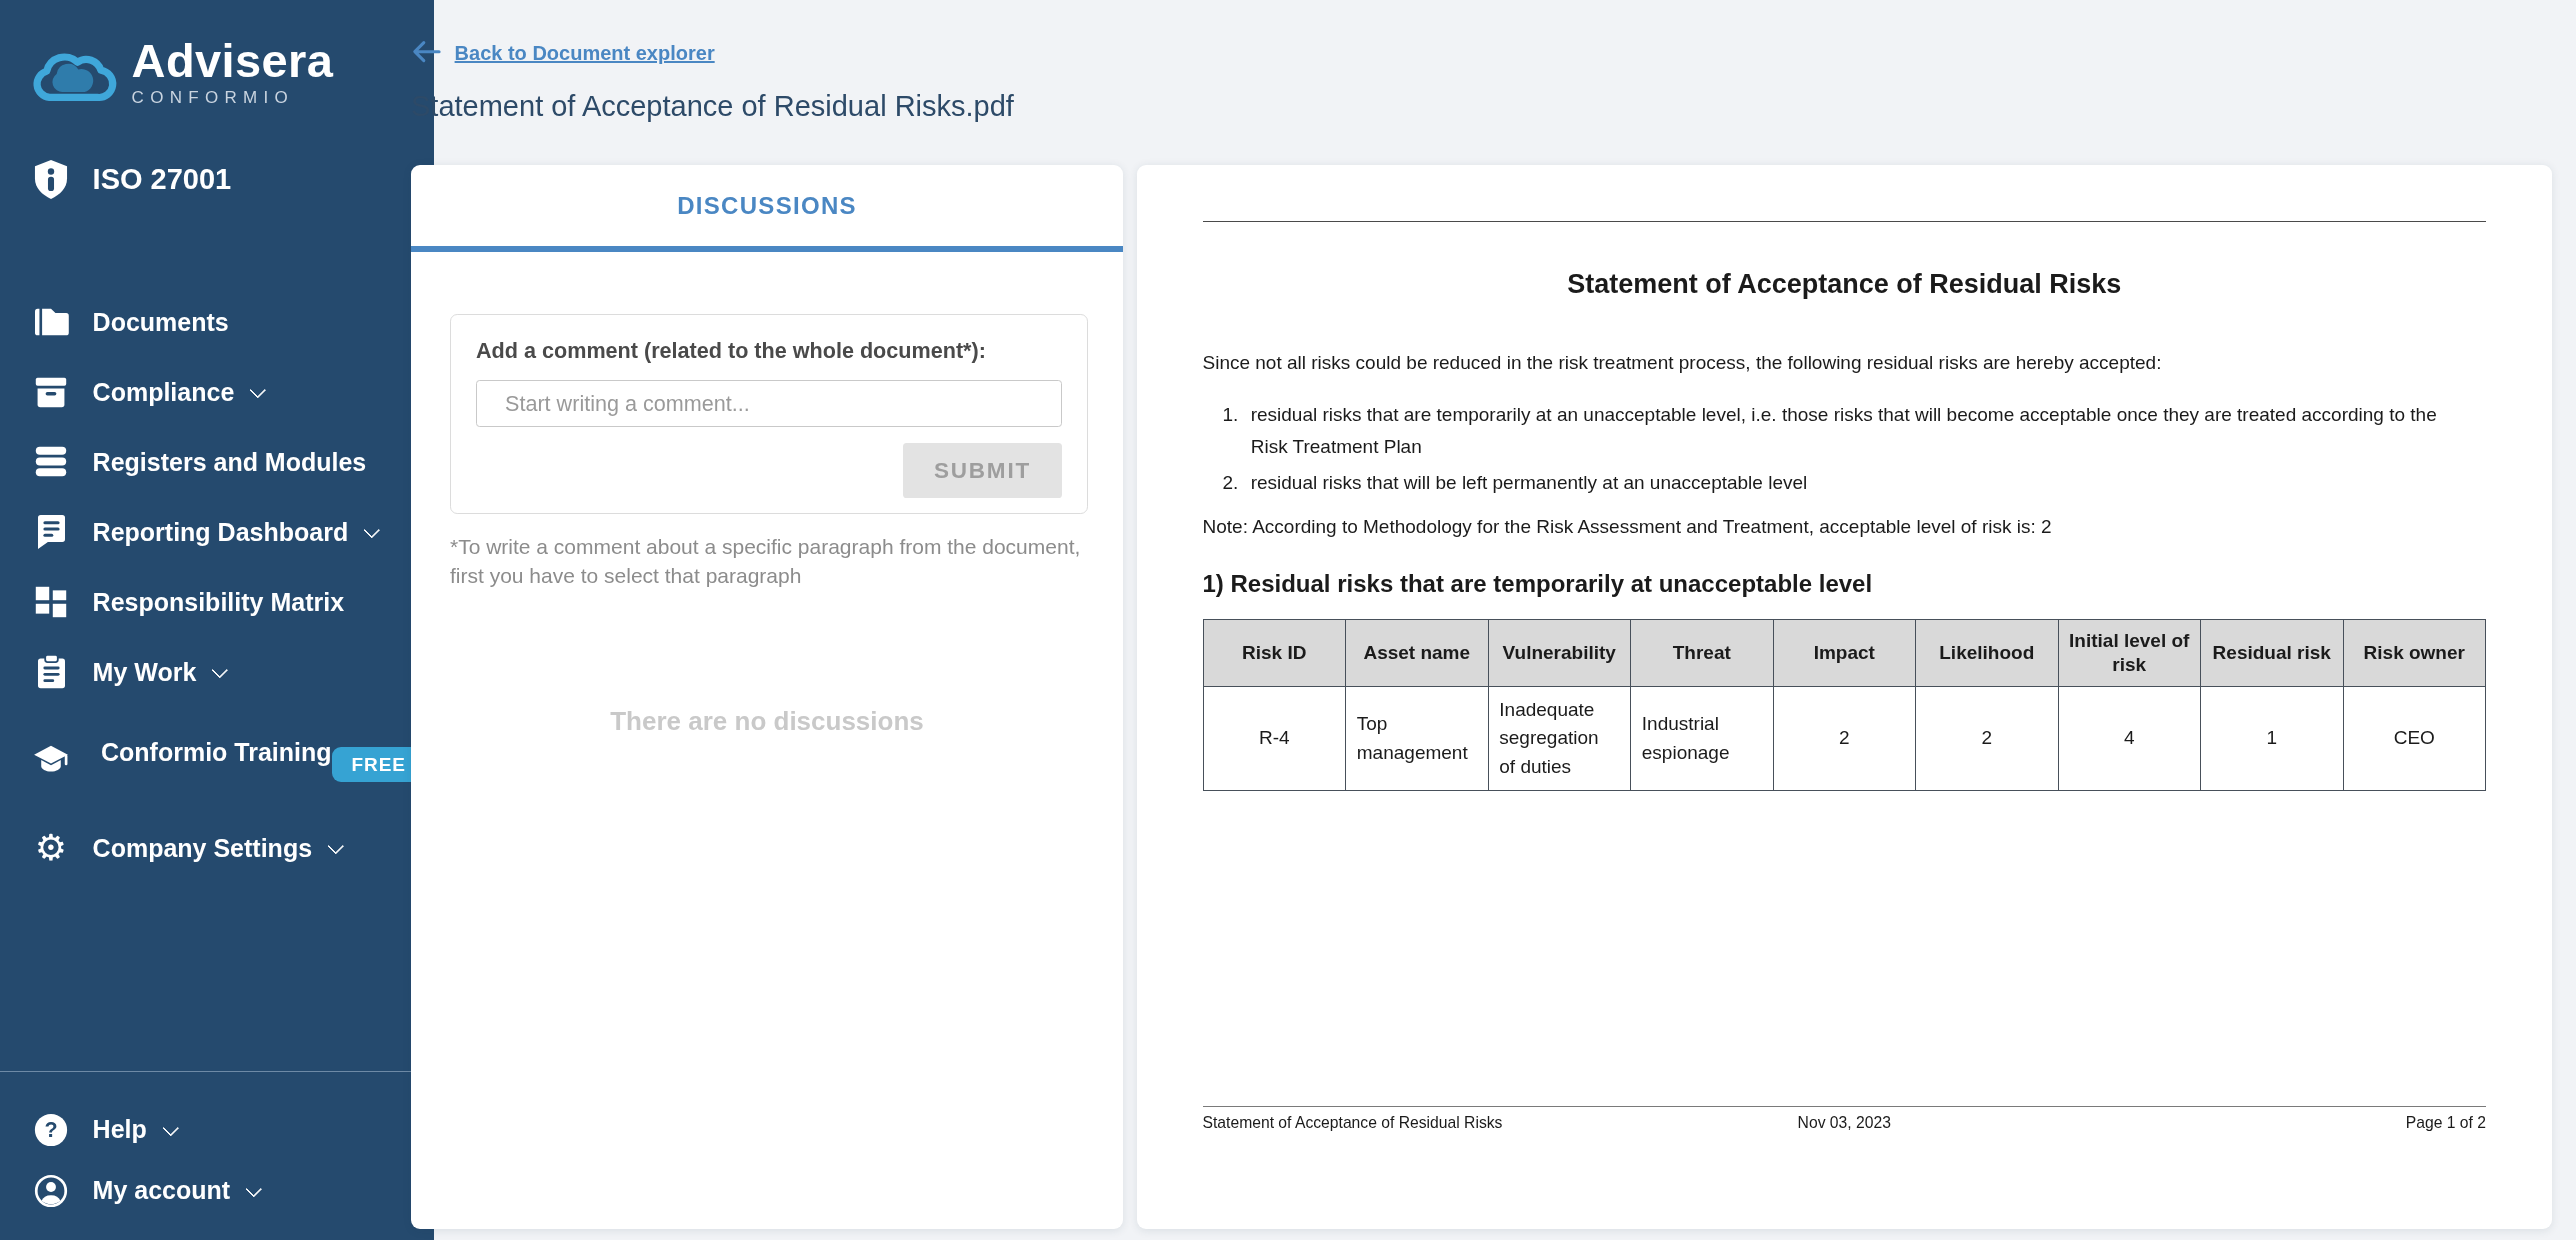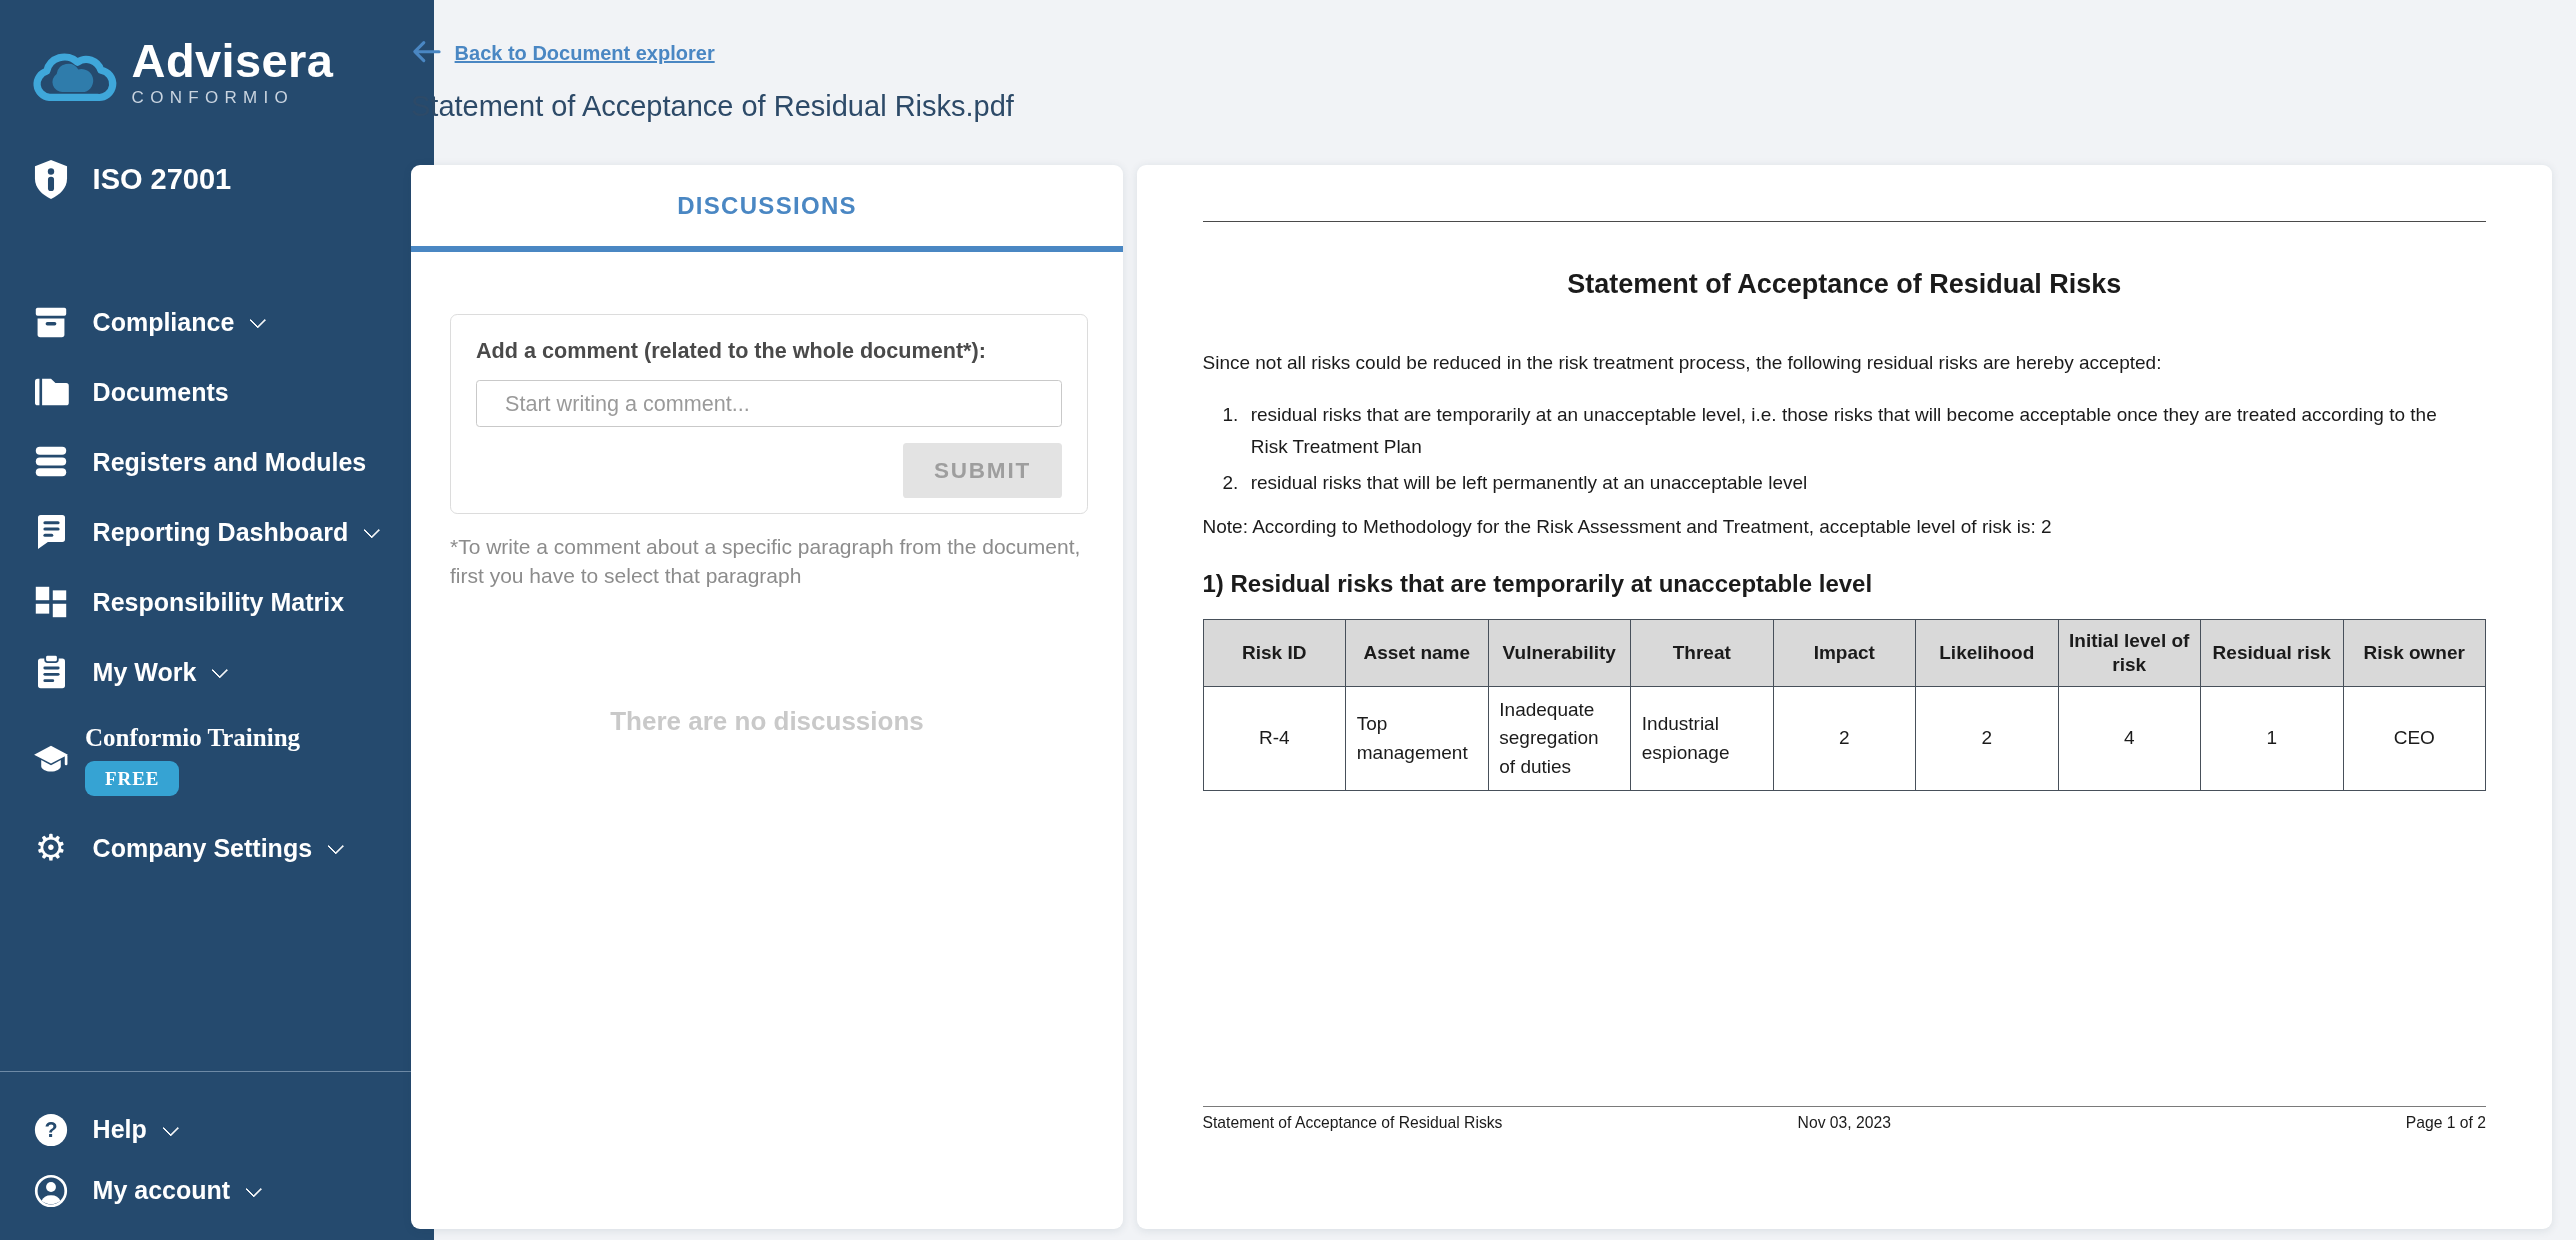--- a/index.html
+++ b/index.html
@@ -22,21 +22,21 @@
   .logo-text { margin-left:12.6px; }
   .logo-brand { font-size:47px; font-weight:700; color:#ffffff; letter-spacing:0.4px; line-height:1.05; }
   .logo-sub { font-size:17px; letter-spacing:6.3px; color:#c9d4e0; margin-top:2.7px; font-weight:400; }
   .side-iso { margin:41px 0 0 31px; display:flex; align-items:center; height:50px; }
   .side-iso .label { font-size:29px; font-weight:700; margin-left:21.6px; }
 
   .side-menu { margin-top:83px; }
   .side-item { display:flex; align-items:center; height:70px; padding-left:31px; cursor:pointer; }
   .side-item .label { font-size:25px; font-weight:700; margin-left:21.6px; white-space:nowrap; }
   .side-item-tall { height:106px; padding-left:31px; display:flex; align-items:center; cursor:pointer; }
-  .stack { display:flex; flex-direction:column; margin-left:14px;font-family:Liberation Serif, serif; }
+  .stack { display:flex; margin-left:30px; }
   .stack .label { font-size:25px; font-weight:700; }
   .badge {
     margin-top:9px; align-self:flex-start;
     background:#36a3d3; color:#fff; font-size:19px; font-weight:700;
     padding:6.3px 20px; border-radius:9px; letter-spacing:0.9px;
   }
   .icon-cell { width:40px; display:flex; justify-content:center; align-items:center; flex:none; }
   .chevron {
     width:11.7px; height:11.7px; margin-left:16px; flex:none;
     border-right:2.7px solid #fff; border-bottom:2.7px solid #fff;
@@ -147,38 +147,38 @@
           <rect x="16.6" y="20" width="6.8" height="16" rx="3.2" fill="#254a6e"></rect>
         </svg>
       </span>
       <span class="label">ISO 27001</span>
     </div>
 
     <div class="side-menu">
 
       <div class="side-item">
         <span class="icon-cell">
+          <svg width="36" height="32" viewBox="0 0 40 36">
+            <path d="M2 6 a3 3 0 0 1 3 -3 h2 v30 h-2 a3 3 0 0 1 -3 -3 z" fill="#fff"></path>
+            <path d="M10 3 h10 l5 5 h12 a3 3 0 0 1 3 3 v19 a3 3 0 0 1 -3 3 h-27 z" fill="#fff"></path>
+          </svg>
+        </span>
+        <span class="label">Documents</span>
+      </div>
+
+      <div class="side-item">
+        <span class="icon-cell">
           <svg width="34" height="34" viewBox="0 0 38 38">
             <rect x="2" y="3" width="34" height="9" rx="2" fill="#fff"></rect>
             <path d="M4 15 h30 v18 a3 3 0 0 1 -3 3 h-24 a3 3 0 0 1 -3 -3 z" fill="#fff"></path>
             <rect x="13" y="19" width="12" height="4" rx="2" fill="#254a6e"></rect>
           </svg>
         </span>
         <span class="label">Compliance</span>
         <span class="chevron"></span>
-      </div>
-
-      <div class="side-item">
-        <span class="icon-cell">
-          <svg width="36" height="32" viewBox="0 0 40 36">
-            <path d="M2 6 a3 3 0 0 1 3 -3 h2 v30 h-2 a3 3 0 0 1 -3 -3 z" fill="#fff"></path>
-            <path d="M10 3 h10 l5 5 h12 a3 3 0 0 1 3 3 v19 a3 3 0 0 1 -3 3 h-27 z" fill="#fff"></path>
-          </svg>
-        </span>
-        <span class="label">Documents</span>
       </div>
 
       <div class="side-item">
         <span class="icon-cell">
           <svg width="34" height="34" viewBox="0 0 38 38">
             <rect x="2" y="2" width="34" height="9" rx="4.5" fill="#fff"></rect>
             <rect x="2" y="14" width="34" height="9" rx="4.5" fill="#fff"></rect>
             <rect x="2" y="26" width="34" height="9" rx="4.5" fill="#fff"></rect>
           </svg>
         </span>

